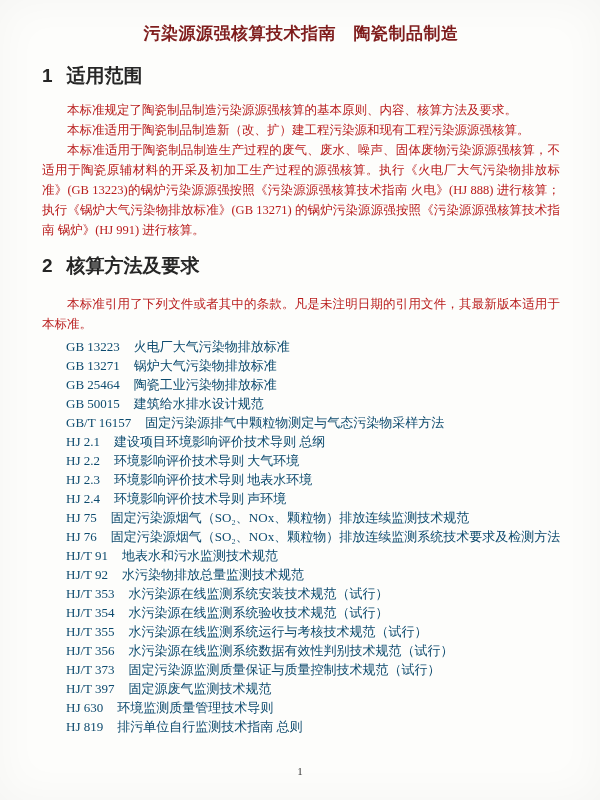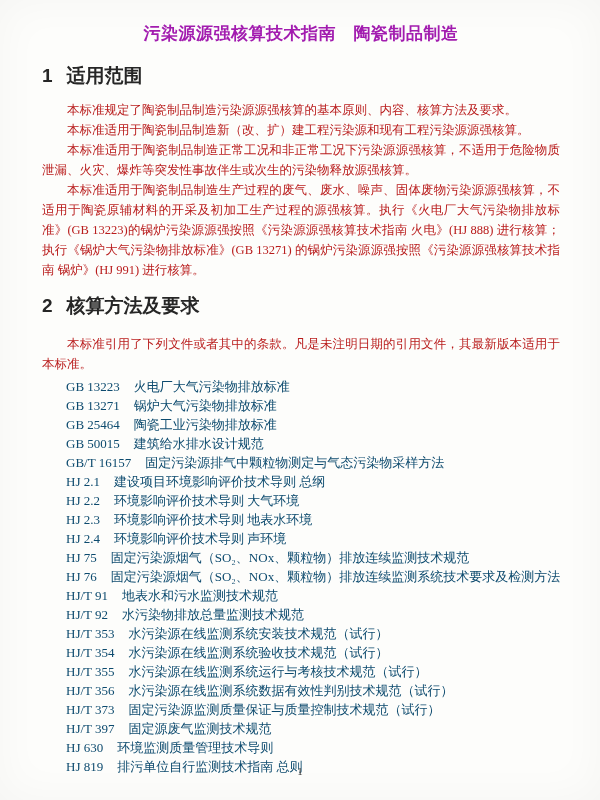--- a/index.html
+++ b/index.html
@@ -21,21 +21,21 @@
   .content {
     padding: 22px 40px 0 42px;
   }
   .doc-title {
     text-align: center;
     font-family: "Liberation Sans", "DejaVu Sans", sans-serif;
     font-weight: 700;
     font-size: 17px;
     line-height: 24px;
     letter-spacing: 0.5px;
-    color: #a21caf;
+    color: #7f1d1d;
     white-space: pre-wrap;
   }
   .sec-heading {
     margin-top: 22px;
     font-family: "Liberation Sans", "DejaVu Sans", sans-serif;
     font-weight: 700;
     font-size: 19px;
     line-height: 15px;
     color: #262626;
   }
@@ -96,21 +96,20 @@
 
     <div class="doc-title">污染源源强核算技术指南　陶瓷制品制造</div>
 
     <div class="sec-heading">
       <span class="sec-num">1</span><span>适用范围</span>
     </div>
 
     <div class="para-block">
       <p class="para">本标准规定了陶瓷制品制造污染源源强核算的基本原则、内容、核算方法及要求。</p>
       <p class="para">本标准适用于陶瓷制品制造新（改、扩）建工程污染源和现有工程污染源源强核算。</p>
-      <p class="para">本标准适用于陶瓷制品制造正常工况和非正常工况下污染源源强核算，不适用于危险物质泄漏、火灾、爆炸等突发性事故伴生或次生的污染物释放源强核算。</p>
       <p class="para">本标准适用于陶瓷制品制造生产过程的废气、废水、噪声、固体废物污染源源强核算，不适用于陶瓷原辅材料的开采及初加工生产过程的源强核算。执行《火电厂大气污染物排放标准》(GB 13223)的锅炉污染源源强按照《污染源源强核算技术指南 火电》(HJ 888) 进行核算；执行《锅炉大气污染物排放标准》(GB 13271) 的锅炉污染源源强按照《污染源源强核算技术指南 锅炉》(HJ 991) 进行核算。</p>
     </div>
 
     <div class="sec-heading second">
       <span class="sec-num">2</span><span>核算方法及要求</span>
     </div>
 
     <div class="para-block intro2">
       <p class="para">本标准引用了下列文件或者其中的条款。凡是未注明日期的引用文件，其最新版本适用于本标准。</p>
     </div>

